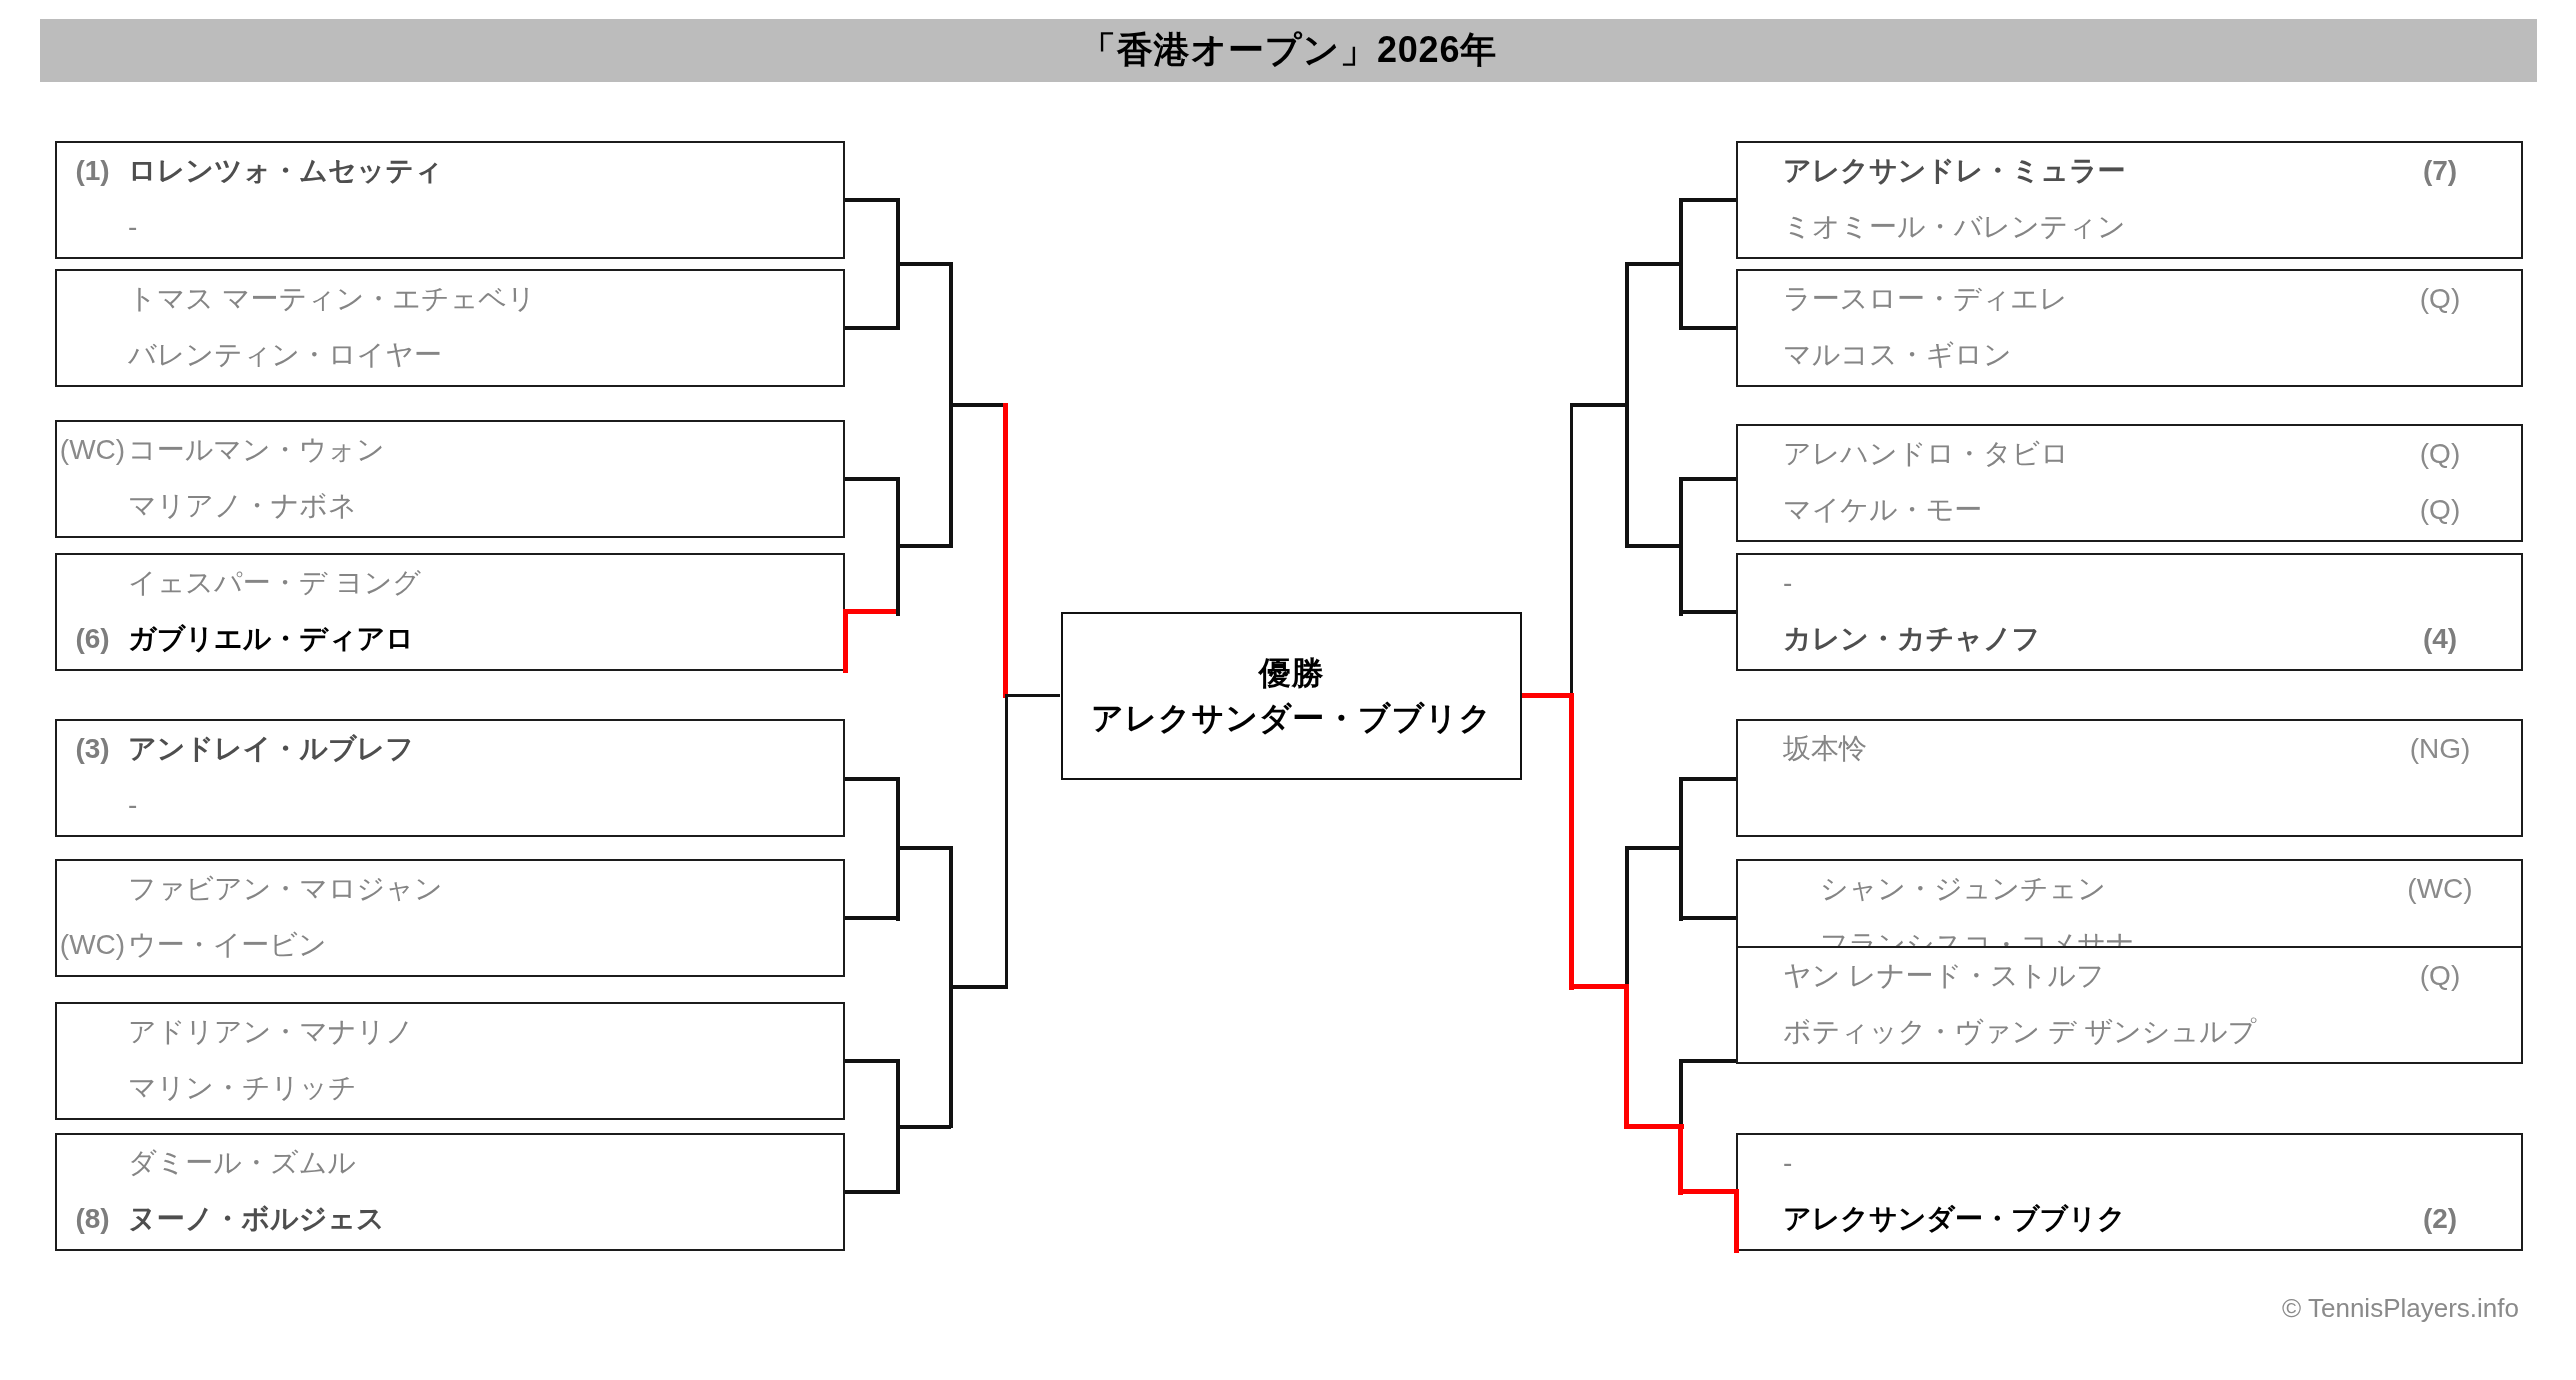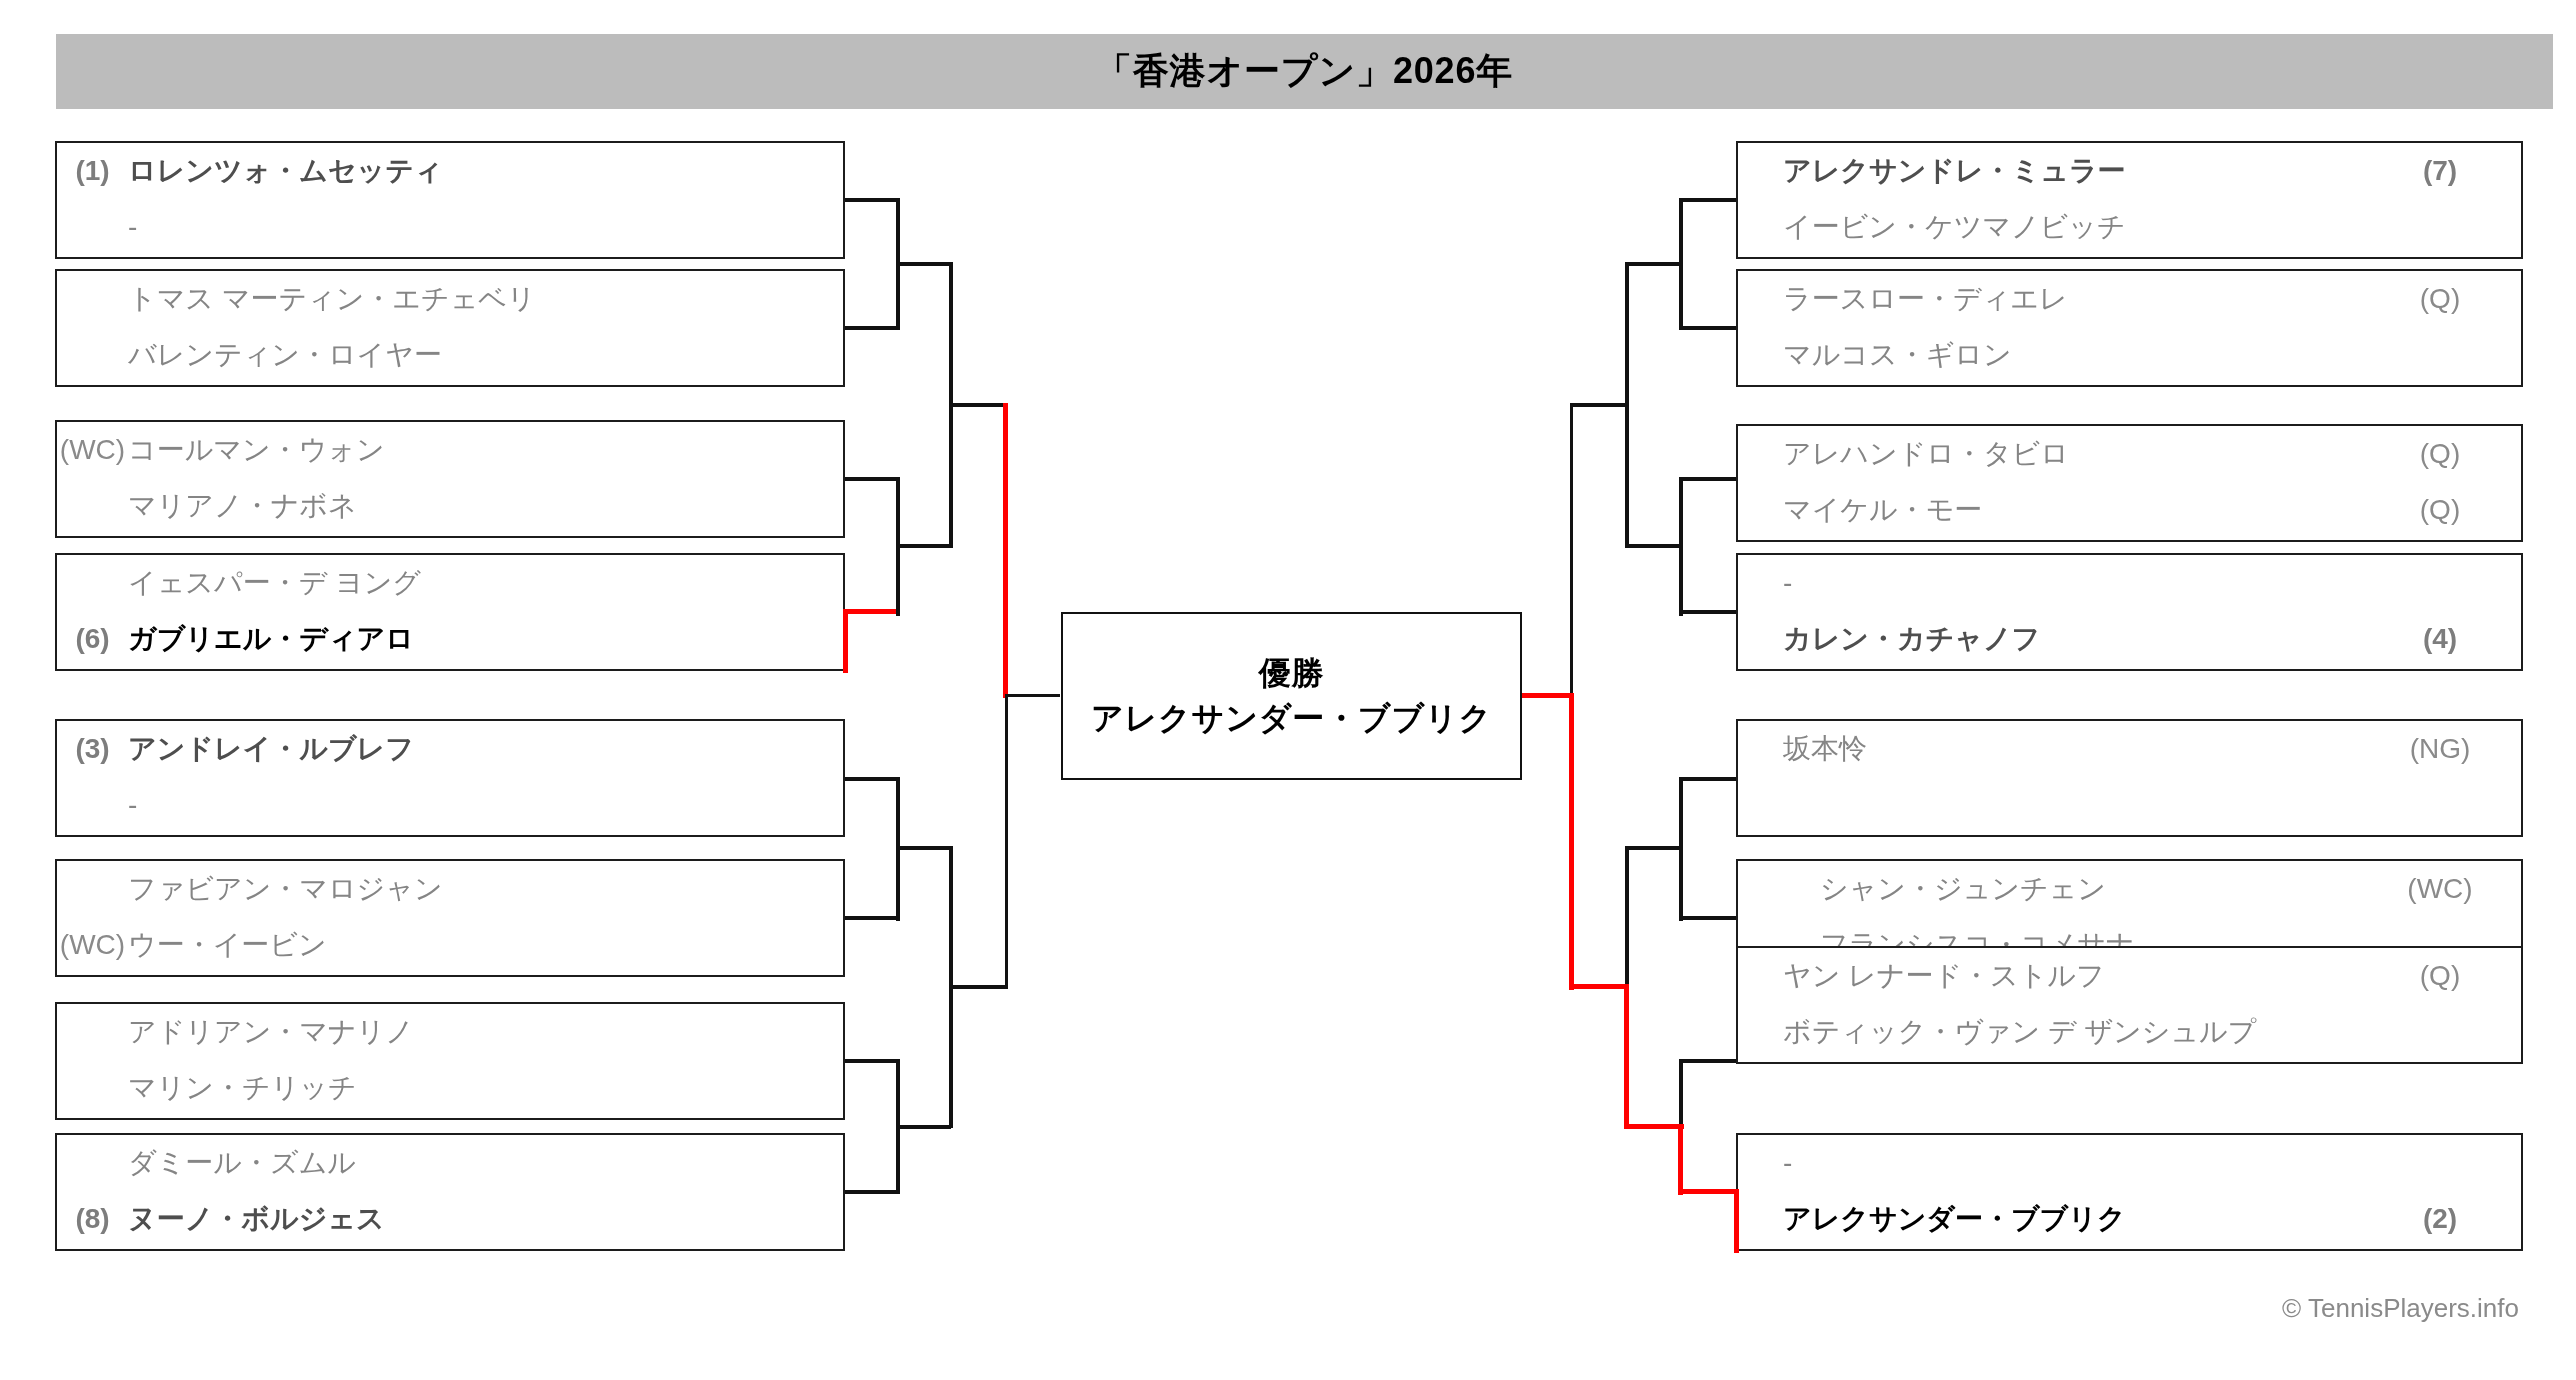--- a/index.html
+++ b/index.html
@@ -5,23 +5,23 @@
   html,body{margin:0;padding:0;background:#ffffff;}
   #canvas{
     position:relative;
     width:2576px;height:1380px;
     background:#ffffff;
     font-family:"Liberation Sans","DejaVu Sans",sans-serif;
     overflow:hidden;
   }
   
   #title-band{
-    position:absolute;left:40px;top:34px;width:2497px;height:75px;
+    position:absolute;left:40px;top:19px;width:2497px;height:63px;
     background:var(--band,#bcbcbc);
-    display:flex;align-items:center;justify-content:center;margin-left:16px;
+    display:flex;align-items:center;justify-content:center;
   }
   #title-band .t{
     font-size:36px;font-weight:bold;color:#000;letter-spacing:0.8px;
   }
   
   .match-box{
     position:absolute;
     height:118px;
     background:#fff;
     border:2.5px solid #1c1c1c;
@@ -97,21 +97,21 @@
       <div class="match-box left" style="top: 1002px;">
         <div class="player-row"><span class="seed"></span><span class="p-name">アドリアン・マナリノ</span></div>
         <div class="player-row"><span class="seed"></span><span class="p-name">マリン・チリッチ</span></div>
       </div>
       <div class="match-box left" style="top: 1133px;">
         <div class="player-row"><span class="seed"></span><span class="p-name">ダミール・ズムル</span></div>
         <div class="player-row"><span class="seed num">(8)</span><span class="p-name p-seeded">ヌーノ・ボルジェス</span></div>
       </div>
       <div class="match-box right" style="top: 141px;">
         <div class="player-row"><span class="p-name p-seeded">アレクサンドレ・ミュラー</span><span class="seed num">(7)</span></div>
-        <div class="player-row"><span class="p-name">イービン・ケツマノビッチ</span><span class="seed"></span></div>
+        <div class="player-row"><span class="p-name">ミオミール・バレンティン</span><span class="seed"></span></div>
       </div>
       <div class="match-box right" style="top: 269px;">
         <div class="player-row"><span class="p-name">ラースロー・ディエレ</span><span class="seed">(Q)</span></div>
         <div class="player-row"><span class="p-name">マルコス・ギロン</span><span class="seed"></span></div>
       </div>
       <div class="match-box right" style="top: 424px;">
         <div class="player-row"><span class="p-name">アレハンドロ・タビロ</span><span class="seed">(Q)</span></div>
         <div class="player-row"><span class="p-name">マイケル・モー</span><span class="seed">(Q)</span></div>
       </div>
       <div class="match-box right" style="top: 553px;">

